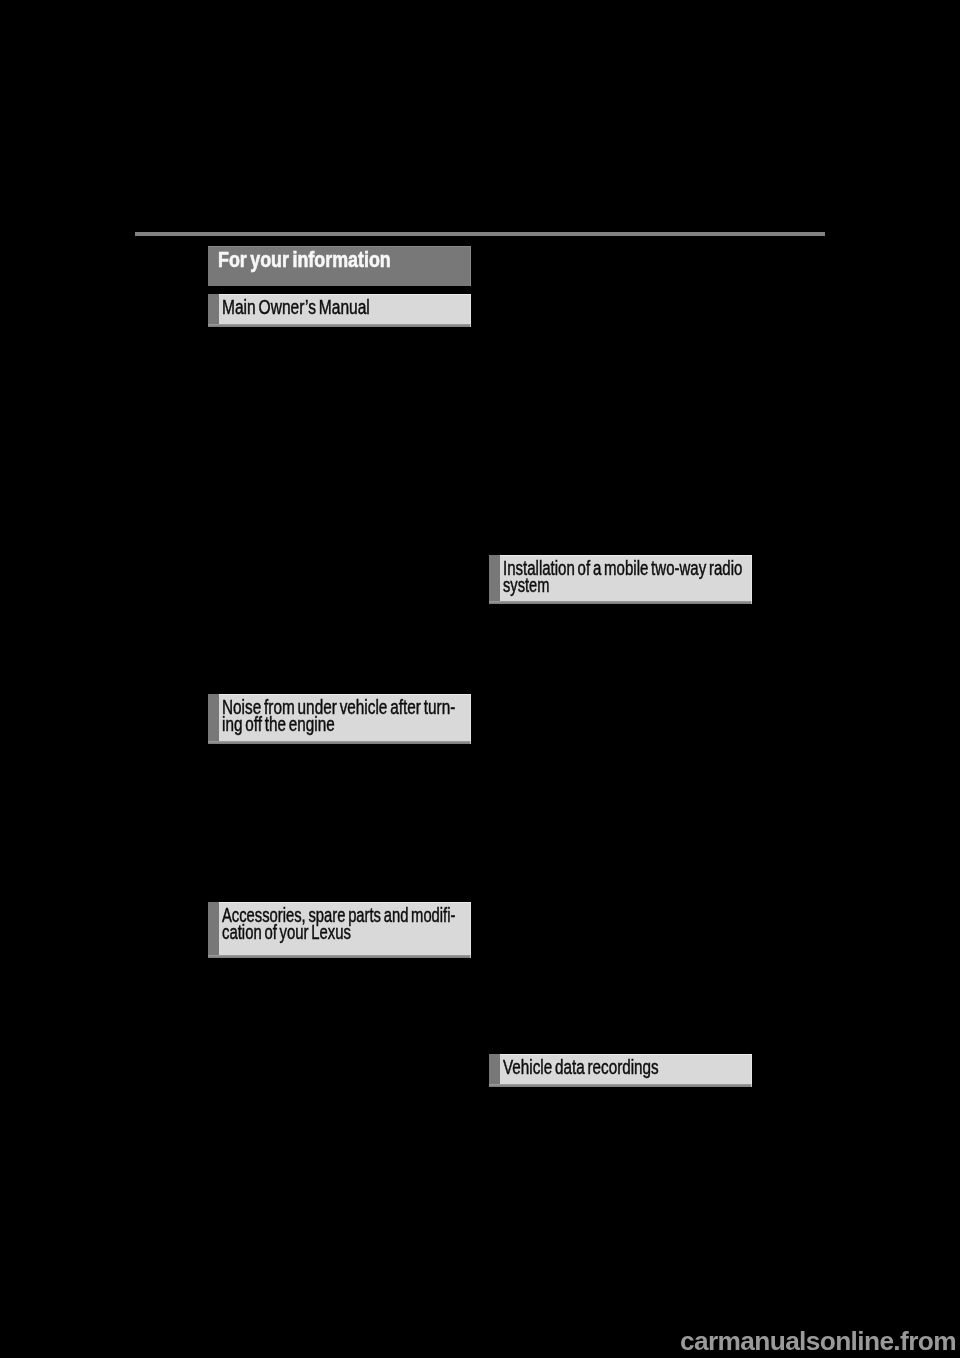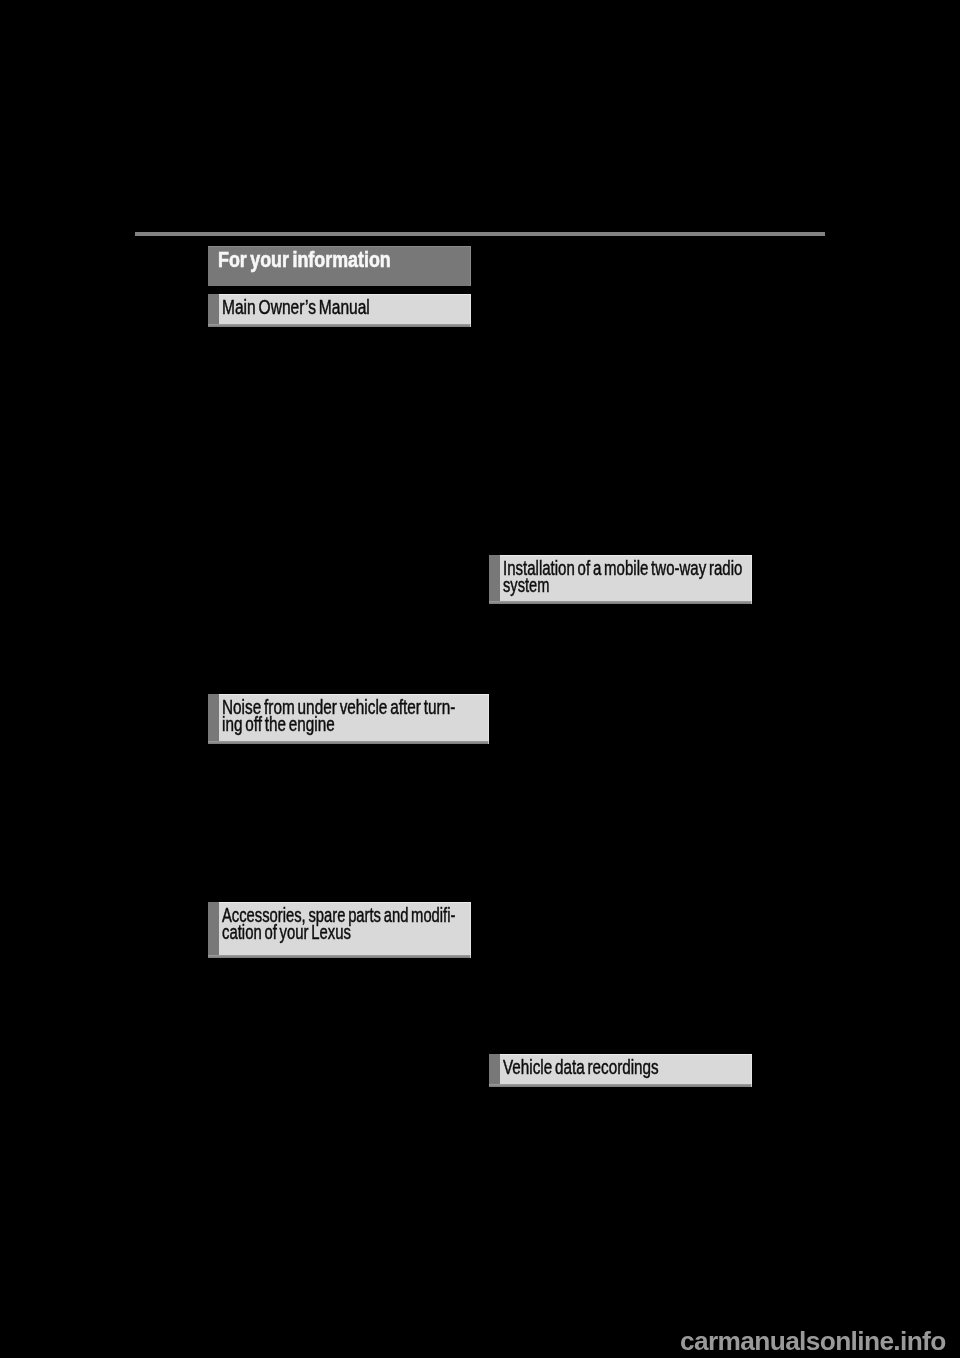--- a/index.html
+++ b/index.html
@@ -60,21 +60,21 @@
   </div>
 
   <div class="topic" style="left:208px;top:294px;width:263px;height:30px;">
     <div class="tab"></div>
     <div class="shadow"></div>
     <div class="lines">
       <div class="ln" style="--sx:0.8021">Main Owner’s Manual</div>
     </div>
   </div>
 
-  <div class="topic" style="left:208px;top:694px;width:263px;height:47px;padding-left:18px;">
+  <div class="topic" style="left:208px;top:694px;width:263px;height:47px;">
     <div class="tab"></div>
     <div class="shadow"></div>
     <div class="lines">
       <div class="ln" style="--sx:0.7910">Noise from under vehicle after turn-</div>
       <div class="ln" style="--sx:0.7876">ing off the engine</div>
     </div>
   </div>
 
   <div class="topic" style="left:208px;top:902px;width:263px;height:53px;">
     <div class="tab"></div>
@@ -86,15 +86,15 @@
   </div>
 
   <div class="topic" style="left:489px;top:1054px;width:263px;height:30px;">
     <div class="tab"></div>
     <div class="shadow"></div>
     <div class="lines">
       <div class="ln" style="--sx:0.7864">Vehicle data recordings</div>
     </div>
   </div>
 
-  <div class="wm">carmanualsonline.info</div>
+  <div class="wm">carmanualsonline.from</div>
 
 </div>
 
 </body></html>

